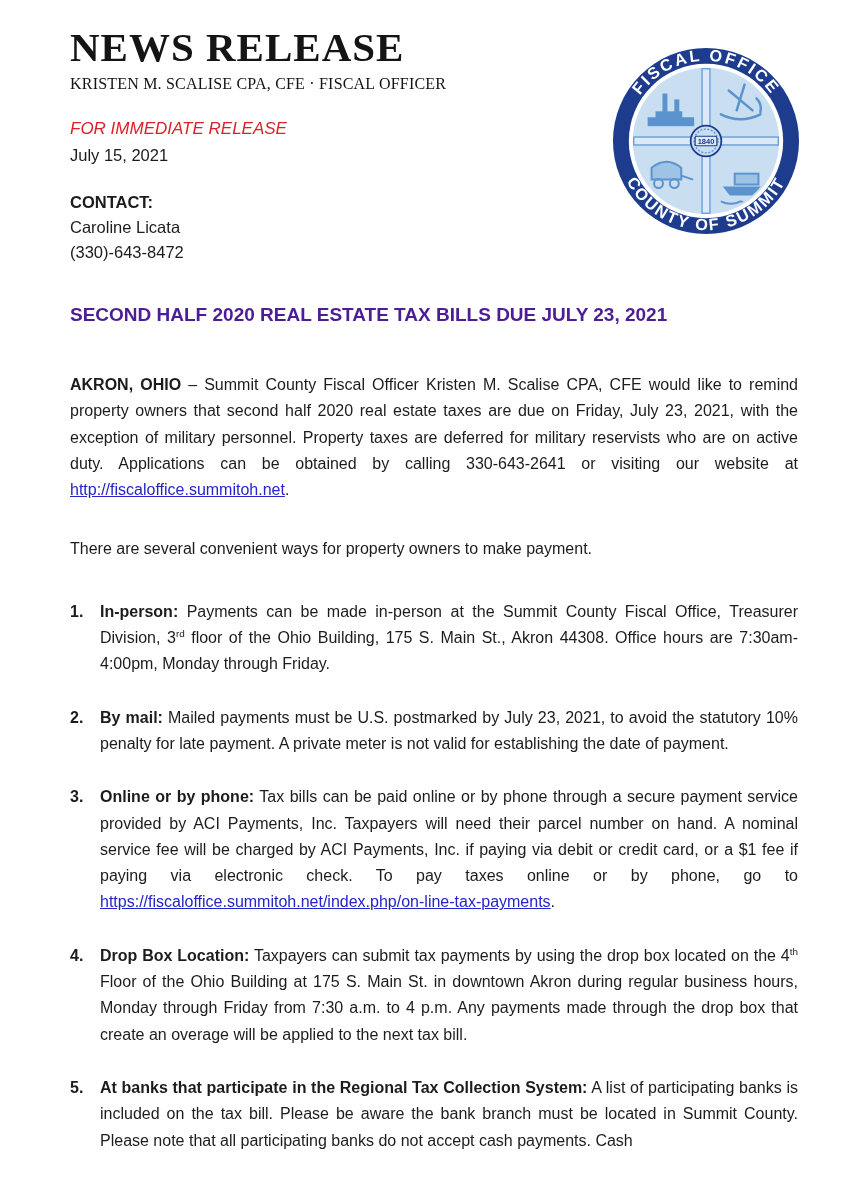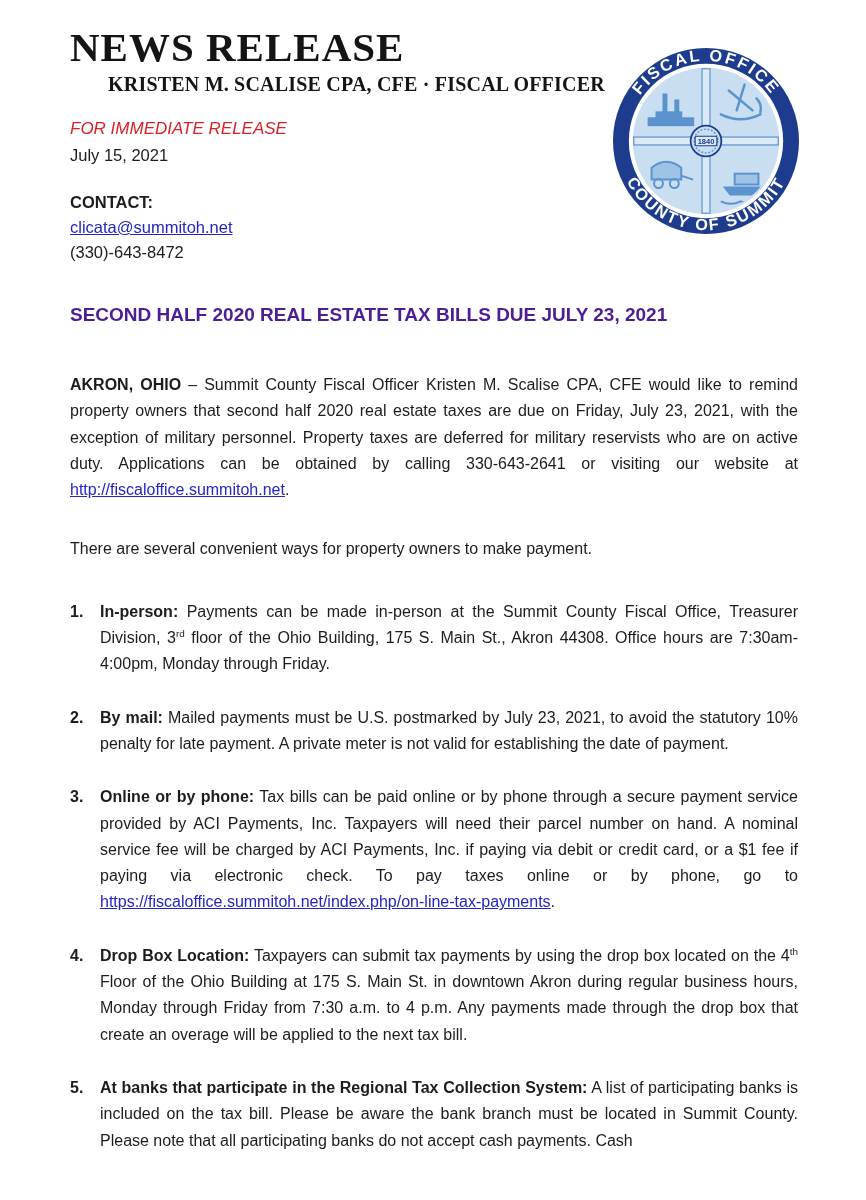--- a/index.html
+++ b/index.html
@@ -13,21 +13,21 @@
   .page { padding:26px 68px 0 70px; }
 
   
   .hdr { display:flex; justify-content:space-between; align-items:center; }
   .masthead h1 {
     margin:0; font-family:"Liberation Serif", serif;
     font-size:41px; line-height:42px; font-weight:700; letter-spacing:1px; color:#141414;
   }
   .masthead .subtitle {
     margin-top:5px; font-family:"Liberation Serif", serif;
-    font-size:20px; line-height:22px; font-weight:700; color:#141414; letter-spacing:.2px;margin-left:38px;
+    font-size:16px; line-height:22px; font-weight:400; color:#141414; letter-spacing:.2px;
   }
   .release { margin-top:23px; font-size:17px; line-height:21px; color:#da2128;font-style:italic; }
   .date-line { margin-top:5px; font-size:16.5px; line-height:22px; }
   .contact { margin-top:24px; font-size:16.5px; line-height:25px; }
   .b { font-weight:700; }
   a.link, .link { color:#2424c8; text-decoration:underline; cursor:pointer; }
 
   .logo-wrap { flex:none; margin-right:-2px; }
 
   
@@ -51,21 +51,21 @@
 <div class="page">
 
   <div class="hdr">
     <div class="masthead">
       <h1>NEWS RELEASE</h1>
       <div class="subtitle">KRISTEN M. SCALISE CPA, CFE · FISCAL OFFICER</div>
       <div class="release">FOR IMMEDIATE RELEASE</div>
       <div class="date-line">July 15, 2021</div>
       <div class="contact">
         <div class="b">CONTACT:</div>
-        <div><a class="link">clicata@summitoh.net</a></div>
+        <div>Caroline Licata</div>
         <div>(330)-643-8472</div>
       </div>
     </div>
 
     <div class="logo-wrap">
       <svg width="188" height="188" viewBox="0 0 190 190">
         <defs>
           <path id="topArc" d="M 14,95 A 81,81 0 0 1 176,95"></path>
           <path id="bottomArc" d="M 5,95 A 90,90 0 0 0 185,95"></path>
           <clipPath id="innerClip">

